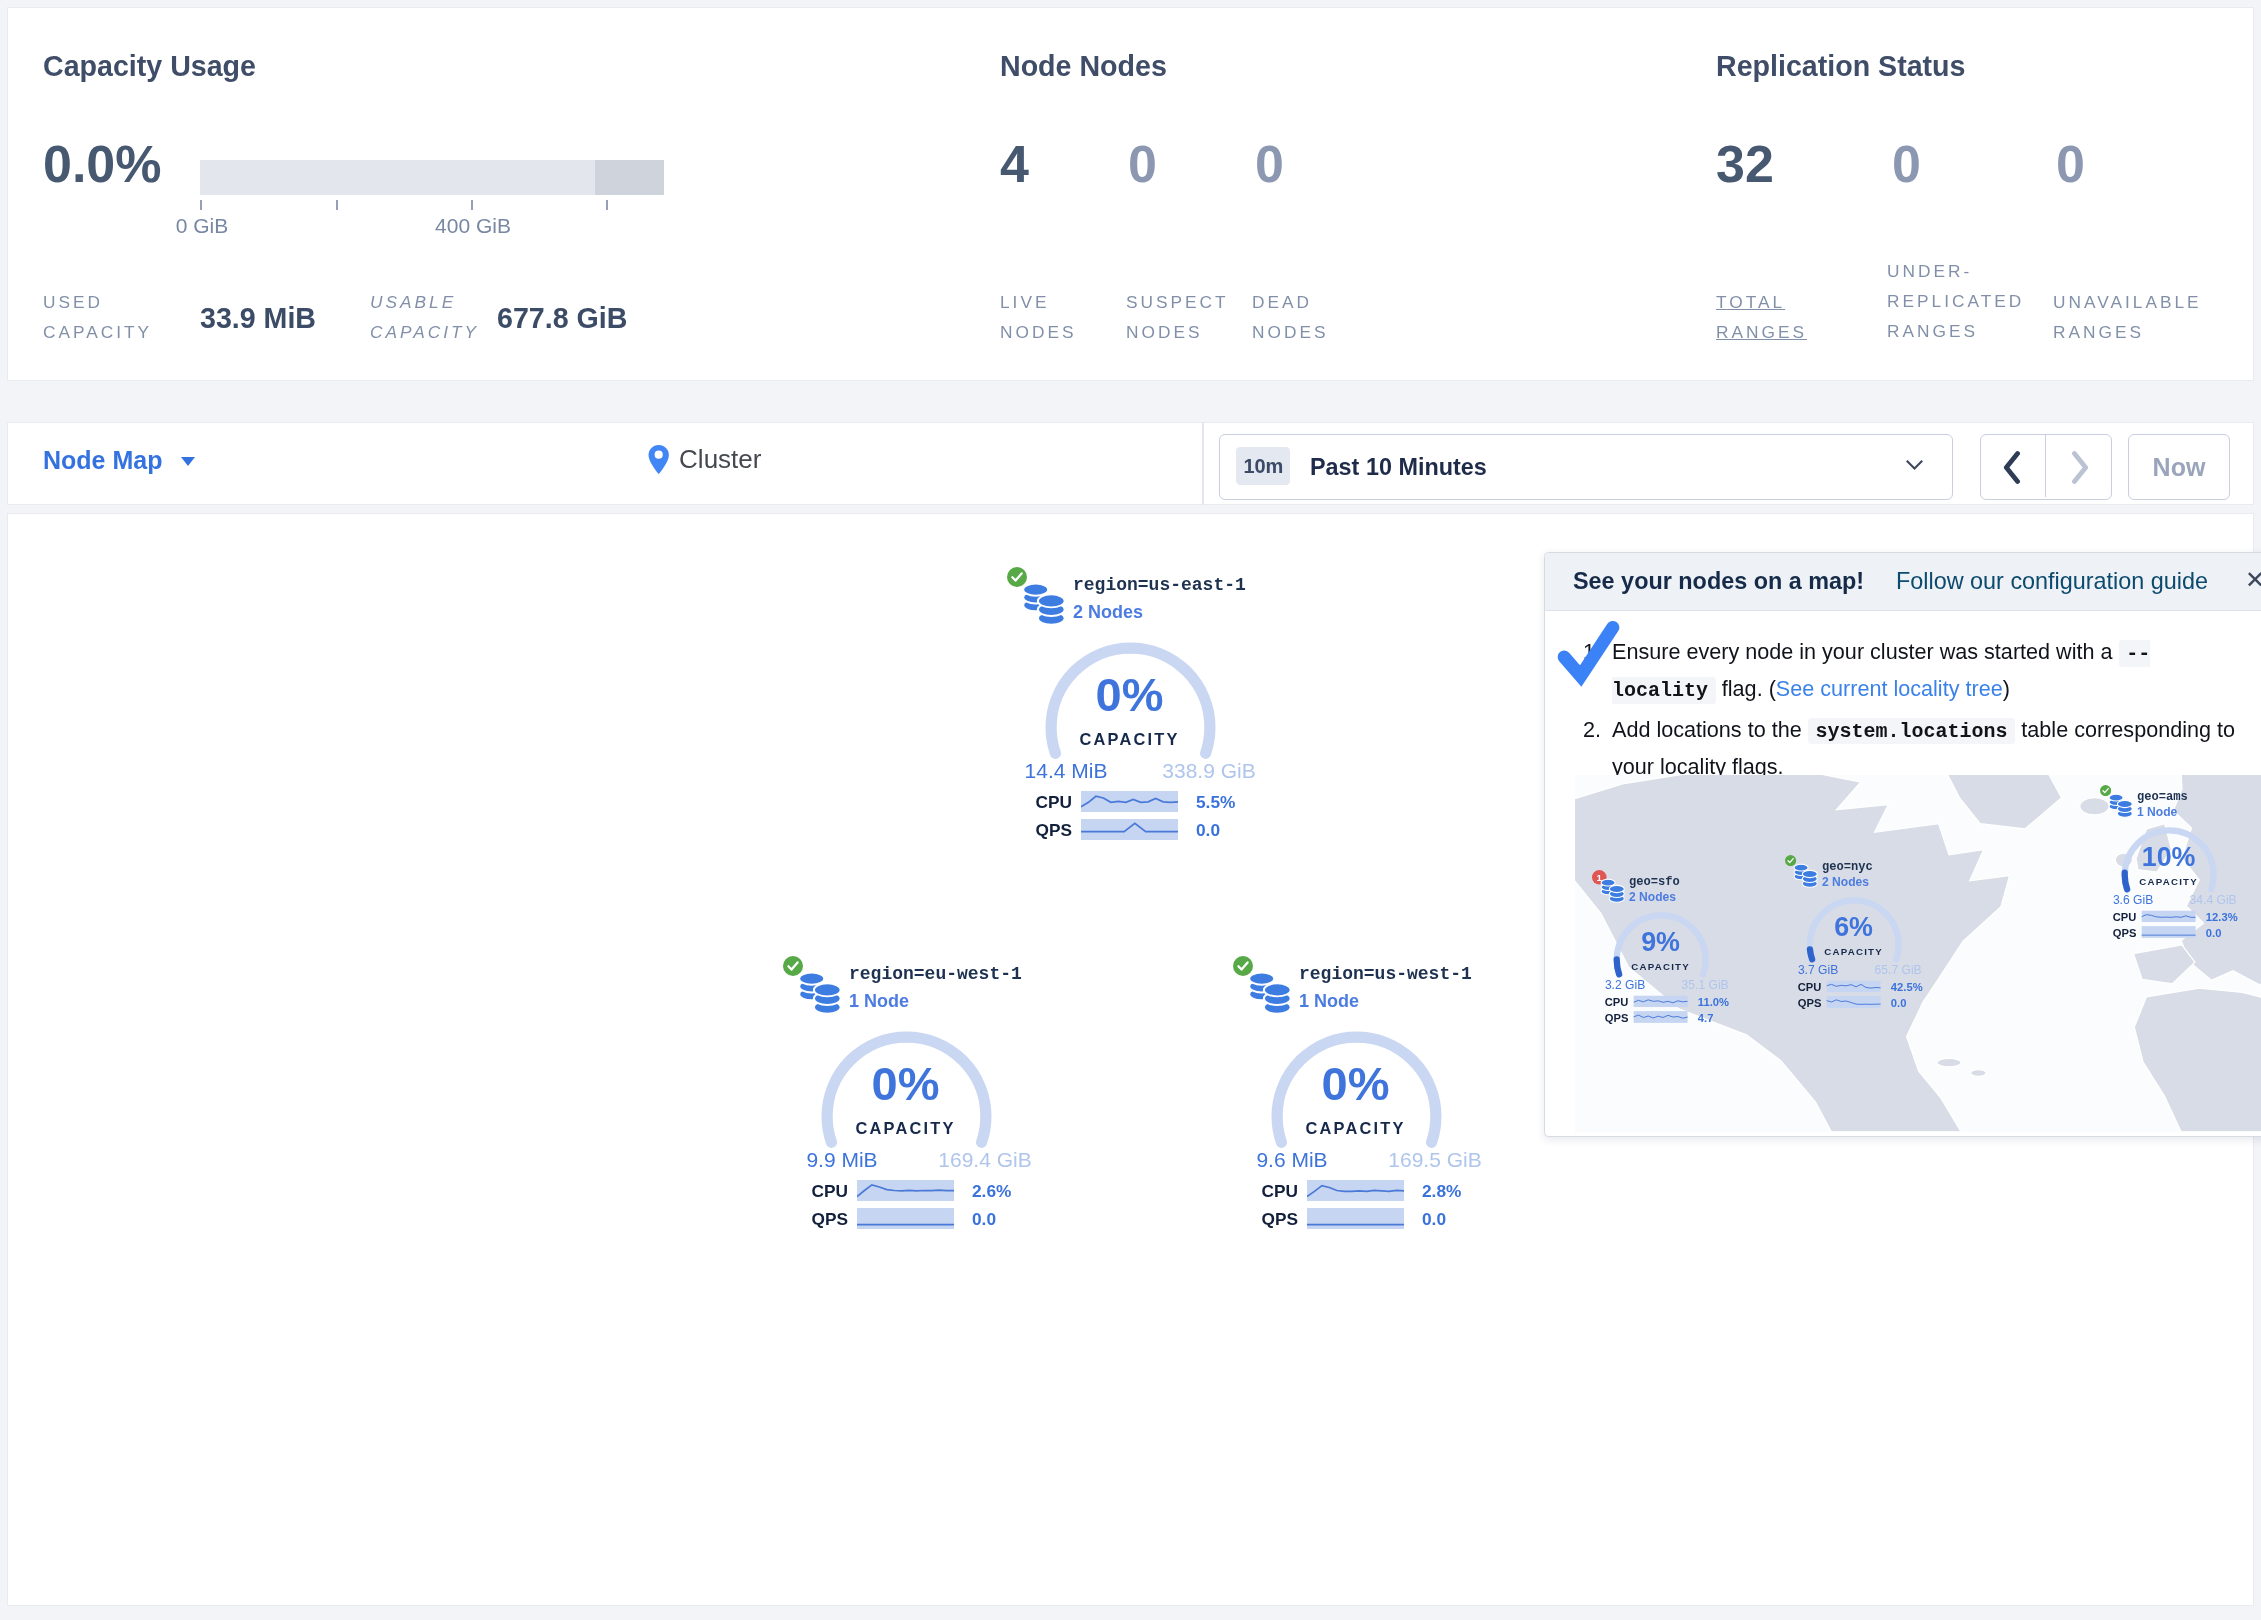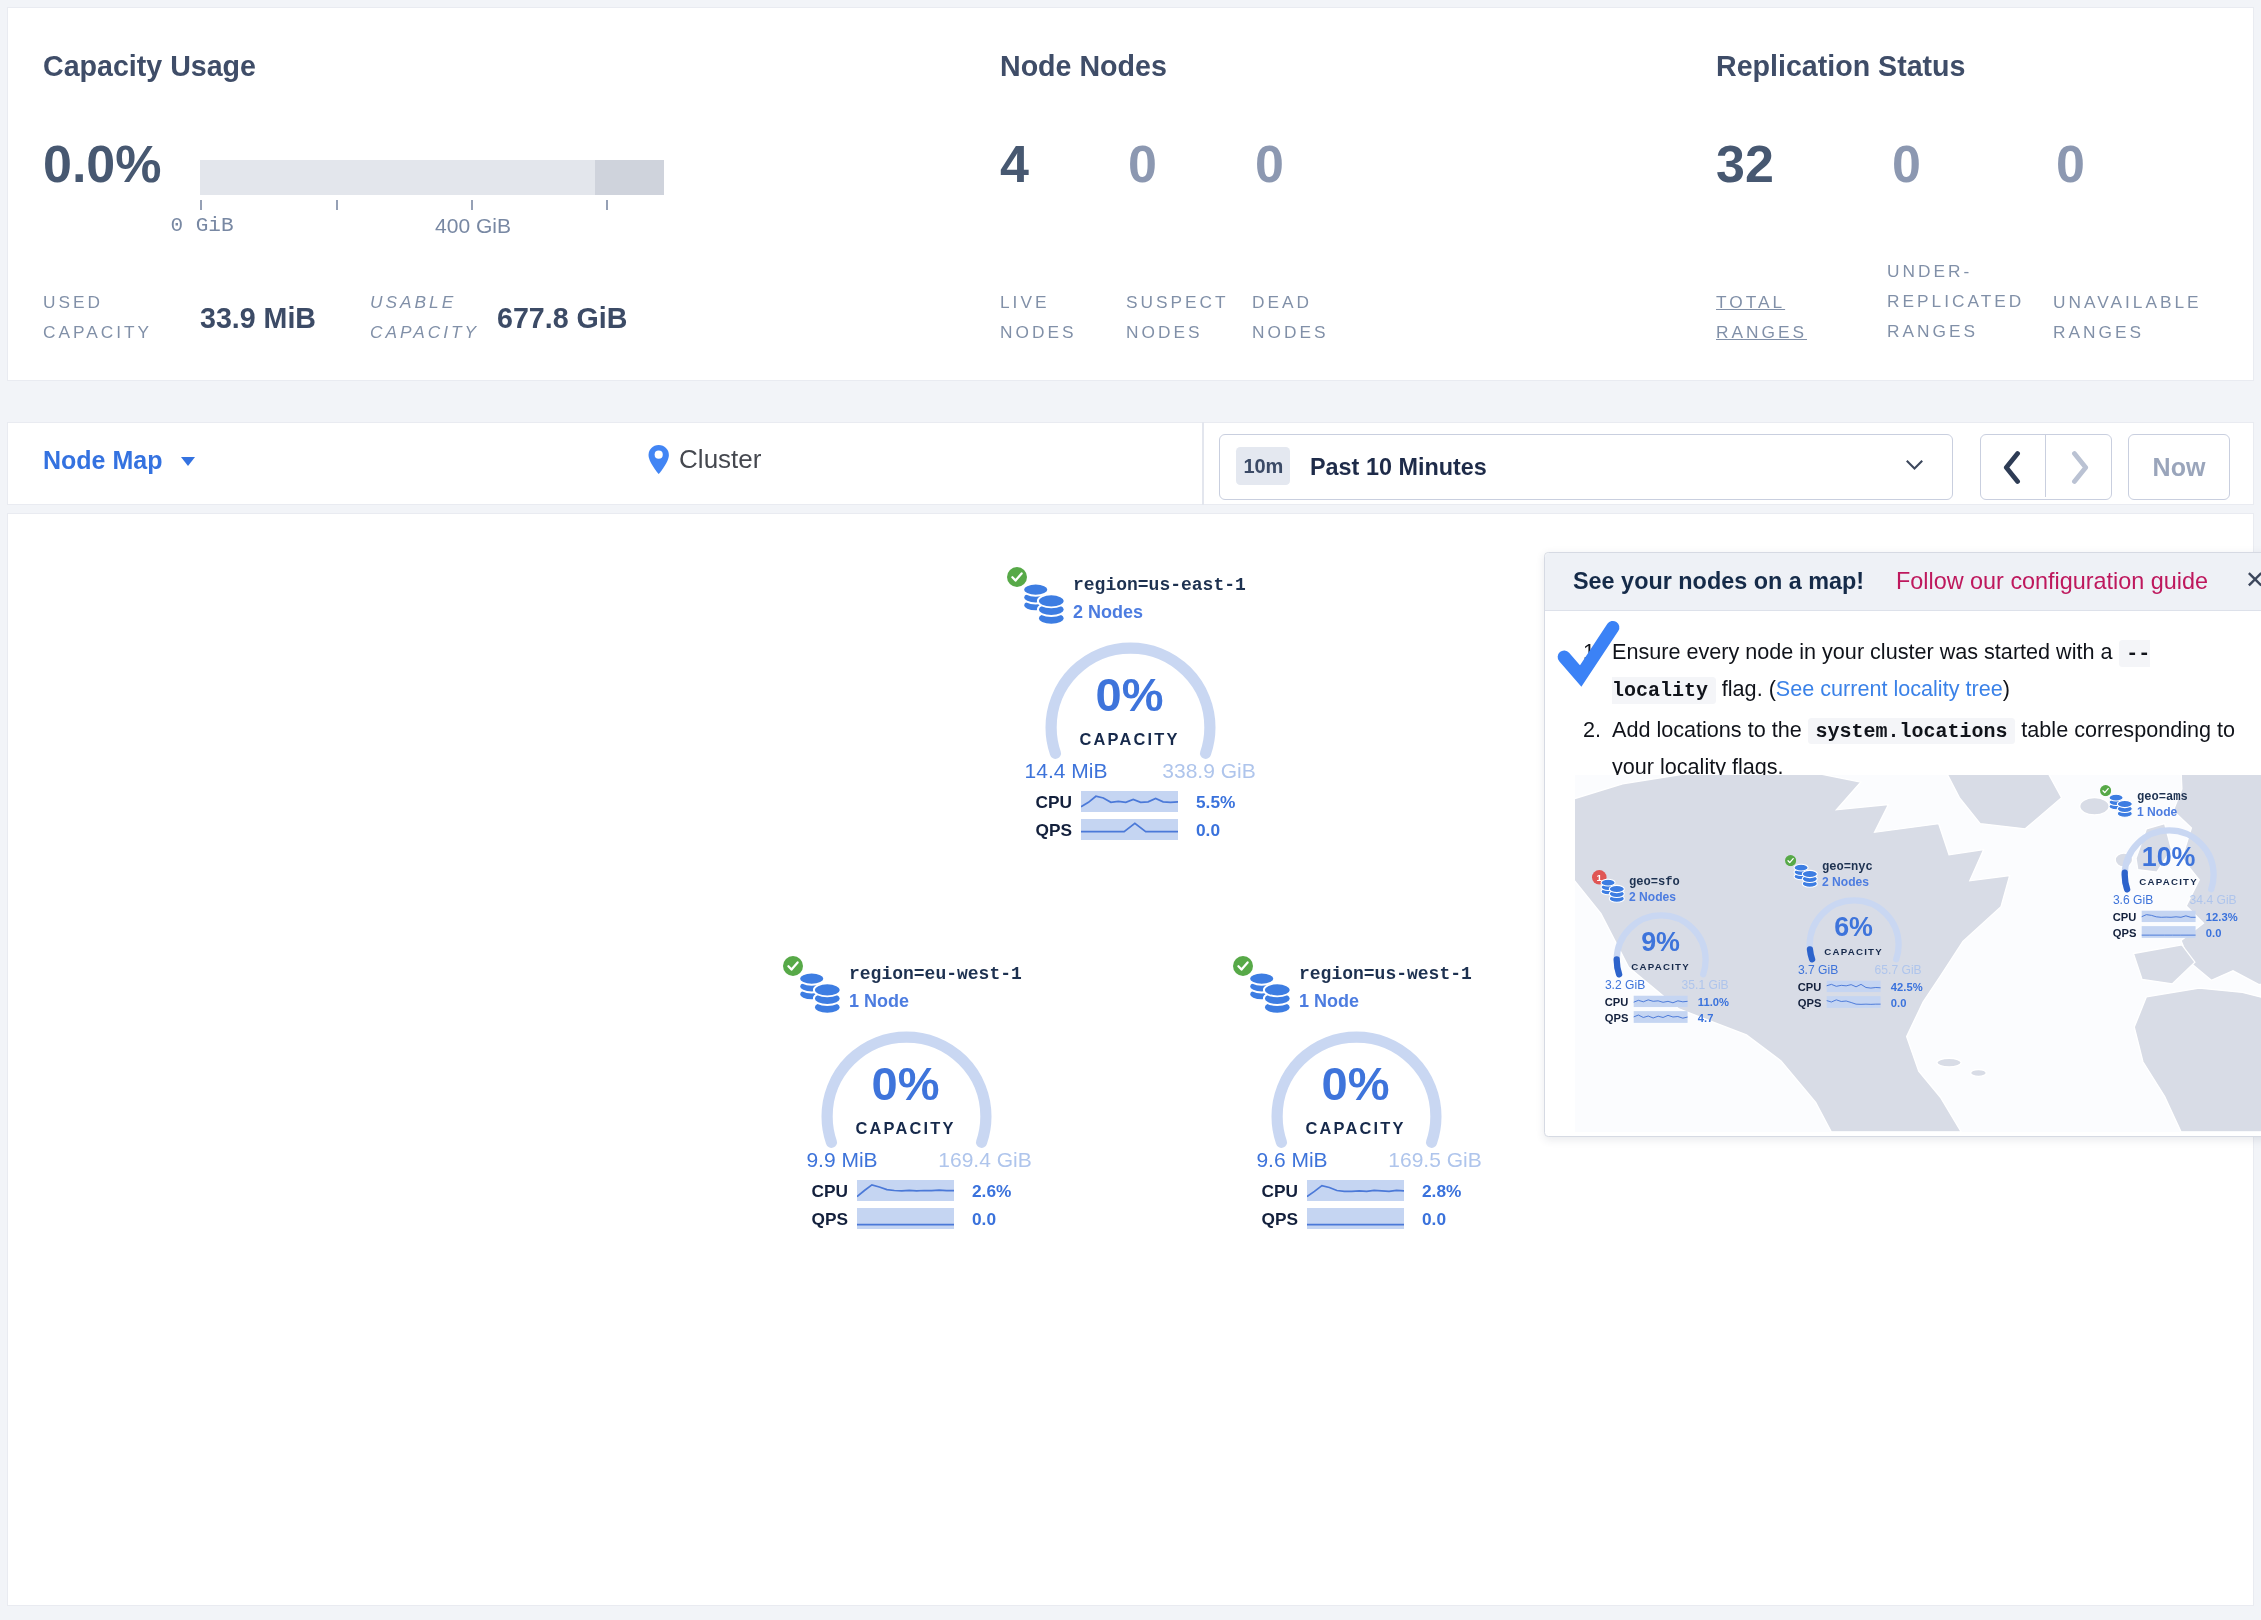--- a/index.html
+++ b/index.html
@@ -55,21 +55,21 @@
   .mini .row .val{font-size:20px;}
   .mini .val-used,.mini .val-total{font-size:21.6px;}
   .mini .pct{font-size:48px;}
   .mini .capword{font-size:17.3px;}
   .mini .warnbadge{width:26px;height:26px;font-size:17.3px;}
 
   
   .popup{position:absolute;left:1470px;top:551px;width:748px;height:585px;background:#ffffff;border:0.9px solid #d6dae3;border-radius:4.3px;box-shadow:0 2.6px 8.7px rgba(40,50,80,.10);box-sizing:border-box;}
   .popup-head{position:absolute;left:0;top:0;right:0;height:57px;background:#eef1f6;border-bottom:0.9px solid #dde1ea;border-radius:4.3px 4.3px 0 0;}
   .popup-title{position:absolute;left:28px;top:14.7px;font-size:23.4px;font-weight:700;color:#152b49;white-space:nowrap;}
-  .popup-link{position:absolute;left:351px;top:14.7px;font-size:23.4px;color:#be185d;cursor:pointer;white-space:nowrap;}
+  .popup-link{position:absolute;left:351px;top:14.7px;font-size:23.4px;color:#0c4a6e;cursor:pointer;white-space:nowrap;}
   .popup-close{position:absolute;right:26px;top:13px;font-size:24px;color:#3c475c;cursor:pointer;}
   .steps{position:absolute;left:38px;top:81px;width:667px;}
   .step{position:relative;margin-bottom:3.5px;font-size:21.6px;color:#10131a;line-height:35px;}
   .step .stepnum{position:absolute;left:0;top:0;}
   .step .steptext{display:block;margin-left:29px;}
   .chip{font-family:"Liberation Mono","DejaVu Sans Mono",monospace;font-size:20px;font-weight:700;background:#f4f5f8;border-radius:3.5px;padding:1.7px 7.8px;color:#10131a;}
   .steplink{color:#3b82e8;cursor:pointer;}
   .bigcheck{position:absolute;left:7px;top:64px;z-index:3;}
   .mapbox{position:absolute;left:30px;top:222px;width:716px;height:357px;background:#fbfcfe;overflow:hidden;}
   .mapbox svg.world{position:absolute;left:0;top:0;}
@@ -83,21 +83,21 @@
 
     <div class="sec-title" style="left:35px;top:42px;">Capacity Usage</div>
     <div class="bignum" style="left:35px;top:126px;">0.0%</div>
     <div class="capbar">
         <div class="other"></div>
       </div>
     <div class="tick" style="left:192px;"></div>
     <div class="tick" style="left:328px;"></div>
     <div class="tick" style="left:463px;"></div>
     <div class="tick" style="left:598px;"></div>
-    <div class="ticklabel" style="left:194px;font-family:Liberation Mono, monospace;">0 GiB</div>
+    <div class="ticklabel" style="left:194px;">0 GiB</div>
     <div class="ticklabel" style="left:465px;">400 GiB</div>
     <div class="statlabel" style="left:35px;top:279px;">
       <span>USED</span><br><span>CAPACITY</span>
     </div>
     <div class="statvalue" style="left:192px;top:294px;">33.9 MiB</div>
     <div class="statlabel" style="left:362px;top:279px;font-style:italic;">
       <span>USABLE</span><br><span>CAPACITY</span>
     </div>
     <div class="statvalue" style="left:489px;top:294px;">677.8 GiB</div>
 

